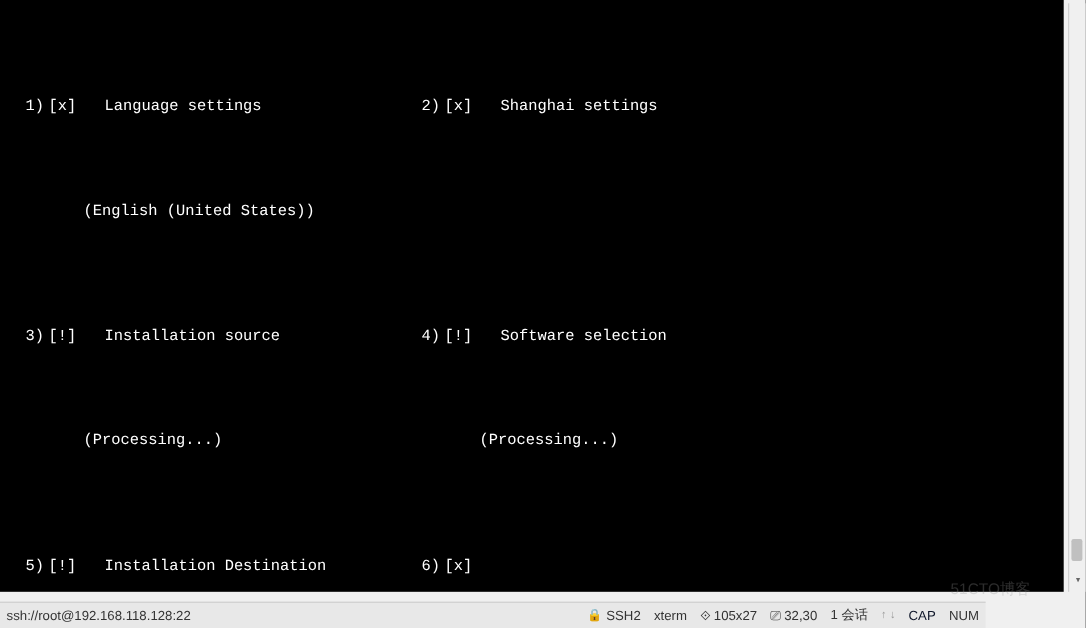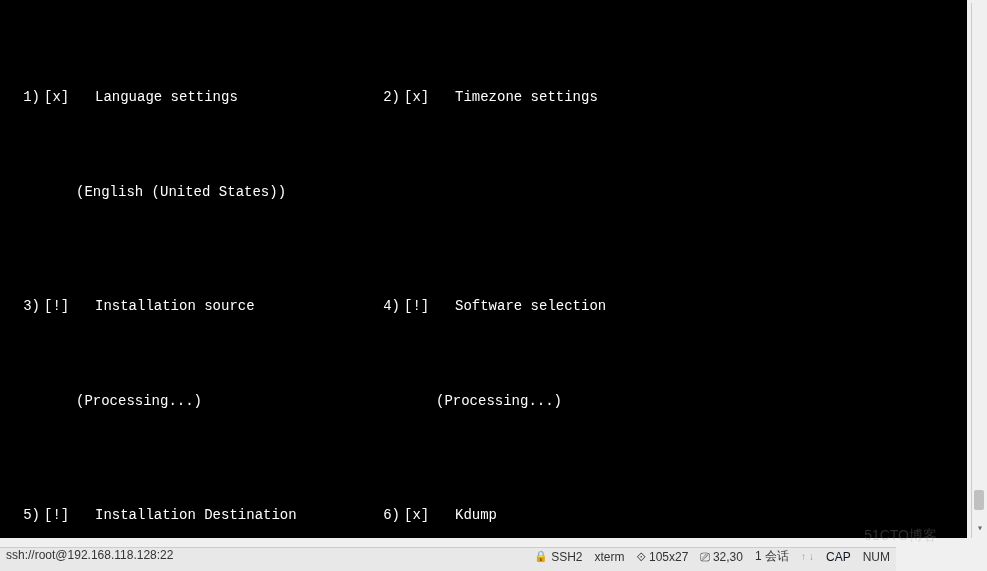--- a/index.html
+++ b/index.html
@@ -89,21 +89,21 @@
     }
     .status-bar {
       position: absolute;
       bottom: 0;
       left: 0;
       width: 896px;
       height: 24px;
       background: #e8e8e8;
       border-top: 1px solid #ccc;
       display: flex;
-      align-items: flex-start;
+      align-items: center;
       font-family: Arial, sans-serif;
       font-size: 12px;
       color: #333;
       padding: 0 6px;
     }
     .status-left {
       flex: 1;
     }
     .status-right {
       display: flex;
@@ -145,21 +145,21 @@
 <body>
 
 <div class="top-border"></div>
 
 <div class="terminal">
   <div class="two-col">
     <div class="col-left">
       <div class="opt-line"><span class="opt-num">1)</span> <span class="opt-flag">[x]</span><span class="opt-label">Language settings</span></div>
     </div>
     <div class="col-right">
-      <div class="opt-line"><span class="opt-num">2)</span> <span class="opt-flag">[x]</span><span class="opt-label">Timezone settings</span></div>
+      <div class="opt-line"><span class="opt-num">2)</span> <span class="opt-flag">[x]</span><span class="opt-label">Shanghai settings</span></div>
     </div>
   </div>
   <div class="two-col">
     <div class="col-left"><div class="opt-detail">(English (United States))</div></div>
   </div>
 
   <div class="two-col">
     <div class="col-left">
       <div class="opt-line"><span class="opt-num">3)</span> <span class="opt-flag">[!]</span><span class="opt-label">Installation source</span></div>
     </div>
@@ -170,21 +170,21 @@
   <div class="two-col">
     <div class="col-left"><div class="opt-detail">(Processing...)</div></div>
     <div class="col-right"><div class="opt-detail">(Processing...)</div></div>
   </div>
 
   <div class="two-col">
     <div class="col-left">
       <div class="opt-line"><span class="opt-num">5)</span> <span class="opt-flag">[!]</span><span class="opt-label">Installation Destination</span></div>
     </div>
     <div class="col-right">
-      <div class="opt-line"><span class="opt-num">6)</span> <span class="opt-flag">[x]</span><span class="opt-label">Kdump</span></div>
+      <div class="opt-line"><span class="opt-num">6)</span> <span class="opt-flag">[x]</span></div>
     </div>
   </div>
   
 
   
   
 
   
   
 

